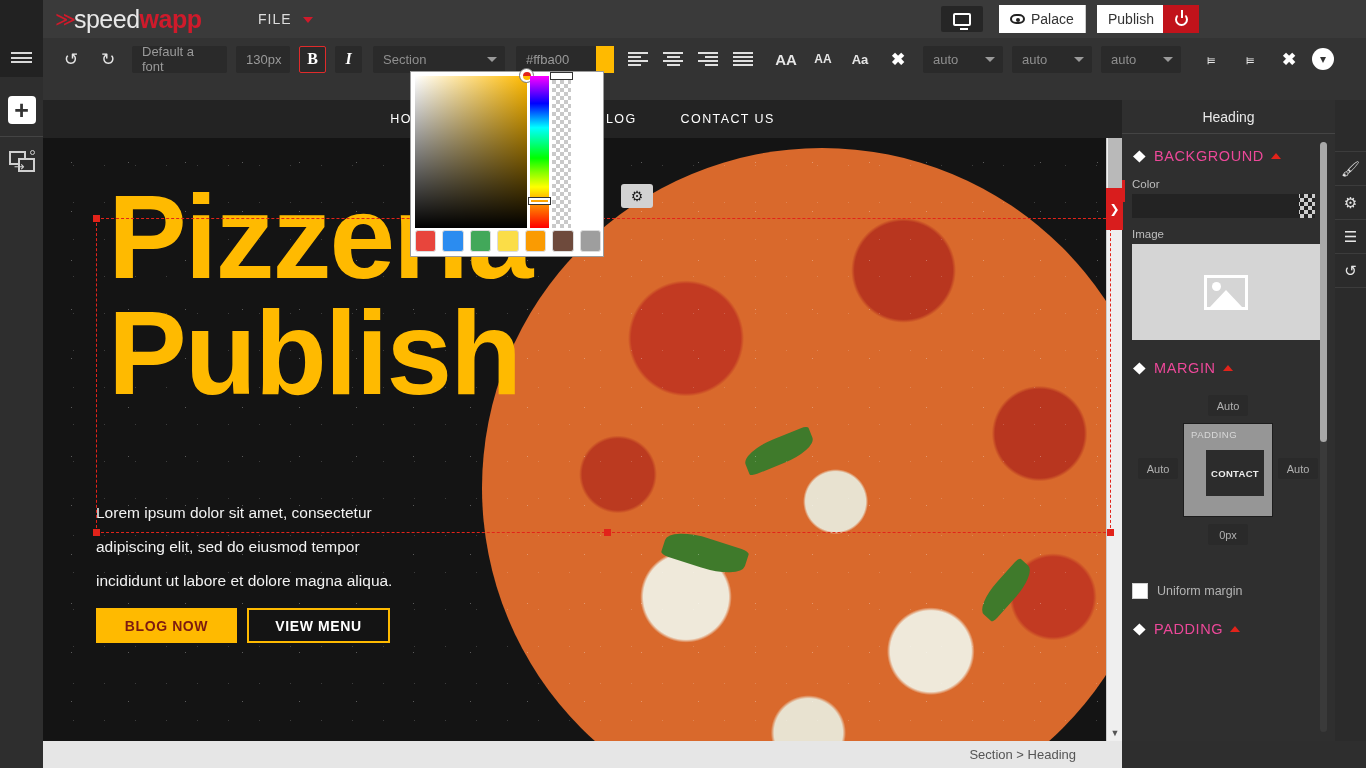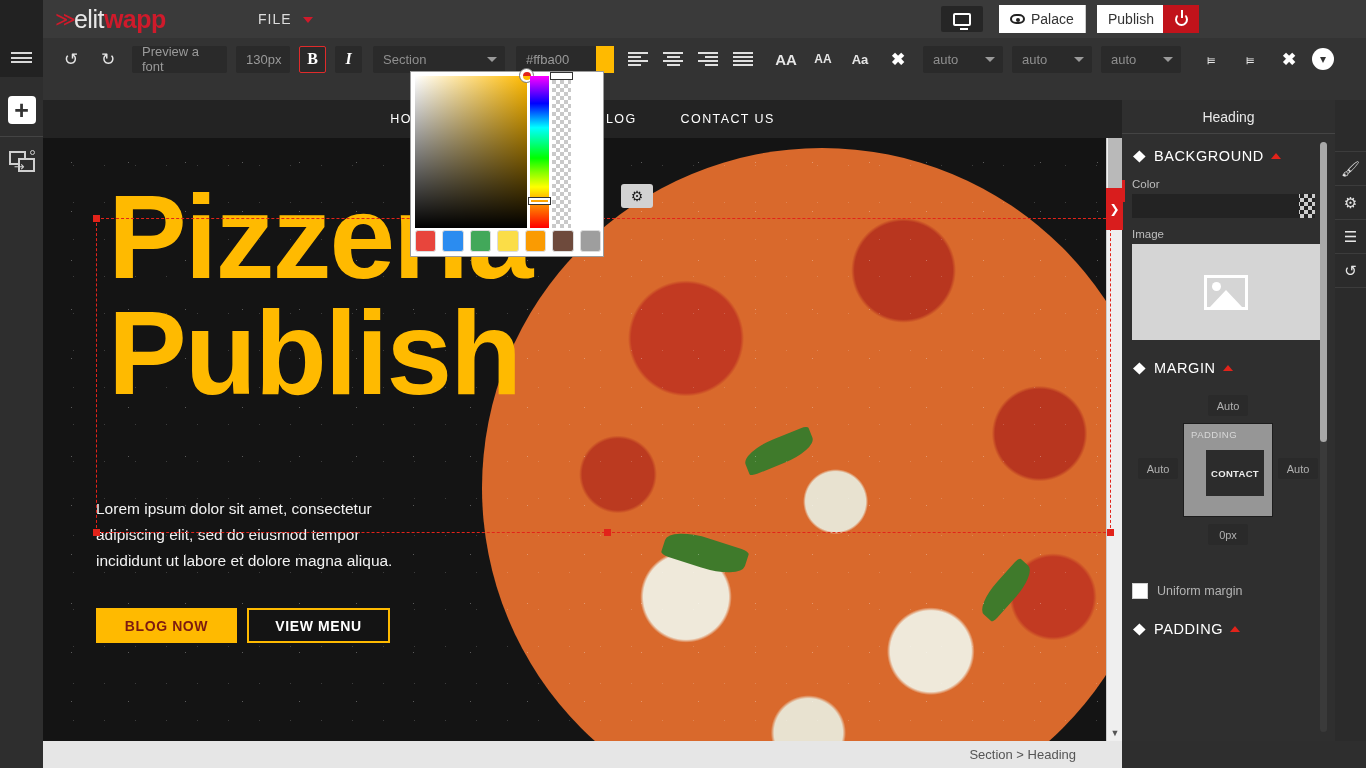--- a/index.html
+++ b/index.html
@@ -140,21 +140,21 @@
       radial-gradient(circle, rgba(255,255,255,0.30) 0.8px, transparent 1px),
       radial-gradient(circle, rgba(255,255,255,0.18) 0.7px, transparent 1px);
     background-size: 57px 49px, 31px 37px;
     background-position: 0 0, 15px 9px;
   }
   .hero-inner { position:absolute; left:0; top:0; width:520px; height:100%; z-index:3; }
   .hero-h1 { position:absolute; left:65px; top:42px; color:#ffba00;
              font-size:118px; line-height:0.98; font-weight:700; letter-spacing:-2px;
              font-family:"Liberation Sans", sans-serif;}
   .hero-p { position:absolute; left:53px; top:358px; width:300px; color:#f2f2f2;
-            font-size:15.5px; line-height:26px;}
+            font-size:15.5px; line-height:34px;}
   .btn-order { position:absolute; left:53px; top:470px; width:141px; height:35px;
                background:#ffba00; color:#7d1b10; font-weight:700; font-size:14px;
                letter-spacing:0.6px; display:flex;align-items:center;justify-content:center;cursor:pointer;}
   .btn-menu { position:absolute; left:204px; top:470px; width:143px; height:35px;
               background:transparent; border:2px solid #ffba00; color:#fff; font-weight:700;
               font-size:14px; letter-spacing:0.6px;
               display:flex;align-items:center;justify-content:center;cursor:pointer;}
   
   .sel-box { position:absolute; left:53px; top:80px; width:1015px; height:315px;
              border:1px dashed #e2231a; z-index:5; pointer-events:none;}
@@ -178,21 +178,21 @@
   
   .rpanel { position:absolute; left:1122px; top:100px; width:213px; height:641px;
             background:#2f2f2f; }
   .rp-title { height:34px; border-bottom:1px solid #444; color:#e8e8e8; font-size:14px;
               display:flex;align-items:center;justify-content:center; }
   .rp-body { position:absolute; top:34px; left:0; width:213px; height:607px; overflow:hidden;}
   .rp-red-mark { position:absolute; left:0; top:46px; width:3px; height:22px; background:#d91d1d;}
   .sect-hdr { display:flex;align-items:center; padding:14px 0 4px 10px; }
   .bucket { width:15px;height:13px;margin-right:7px;position:relative;}
   .bucket svg { display:block; }
-  .sect-name { color:#ffffff; font-size:14.5px; letter-spacing:0.6px; }
+  .sect-name { color:#ec4899; font-size:14.5px; letter-spacing:0.6px; }
   .caret-up-red { margin-left:7px; border-left:5px solid transparent;
                   border-right:5px solid transparent; border-bottom:6px solid #e2231a;}
   .fld-label { color:#bdbdbd; font-size:11.5px; padding:10px 0 4px 10px;}
   .color-bar { margin-left:10px; width:183px; height:24px; background:#232323; cursor:pointer;
     background-image:
       linear-gradient(45deg,#ccc 25%,transparent 25%,transparent 75%,#ccc 75%),
       linear-gradient(45deg,#ccc 25%,transparent 25%,transparent 75%,#ccc 75%),
       linear-gradient(#232323,#232323);
     background-size: 8px 8px, 8px 8px, 100% 100%;
     background-position: 0 0, 4px 4px, 0 0;
@@ -273,21 +273,21 @@
 </head>
 <body>
 
 <div id="app">
 
   <div class="topbar">
     <div class="topbar-left-dark"></div>
 
     <div class="logo">
       <span class="chev">≫</span>
-      <span class="w1">elit</span>
+      <span class="w1">speed</span>
       <span class="w2">wapp</span>
     </div>
 
     <div class="file-menu">
       <span>FILE</span>
       <span class="file-caret"></span>
     </div>
 
     <div class="desktop-btn">
       <span class="monitor"></span>
@@ -332,21 +332,21 @@
     <div style="width:13px"></div>
     <div class="tb-icon">
       <span>↺</span>
     </div>
     <div style="width:7px"></div>
     <div class="tb-icon">
       <span>↻</span>
     </div>
     <div style="width:9px"></div>
     <div class="tb-field" style="width:95px">
-      <span>Preview a font</span>
+      <span>Default a font</span>
     </div>
     <div style="width:9px"></div>
     <div class="tb-field" style="width:54px">
       <span>130px</span>
     </div>
     <div style="width:9px"></div>
     <div class="tb-square active">
       <b style="font-family:'Liberation Serif',serif;font-size:16px">B</b>
     </div>
     <div style="width:9px"></div>

